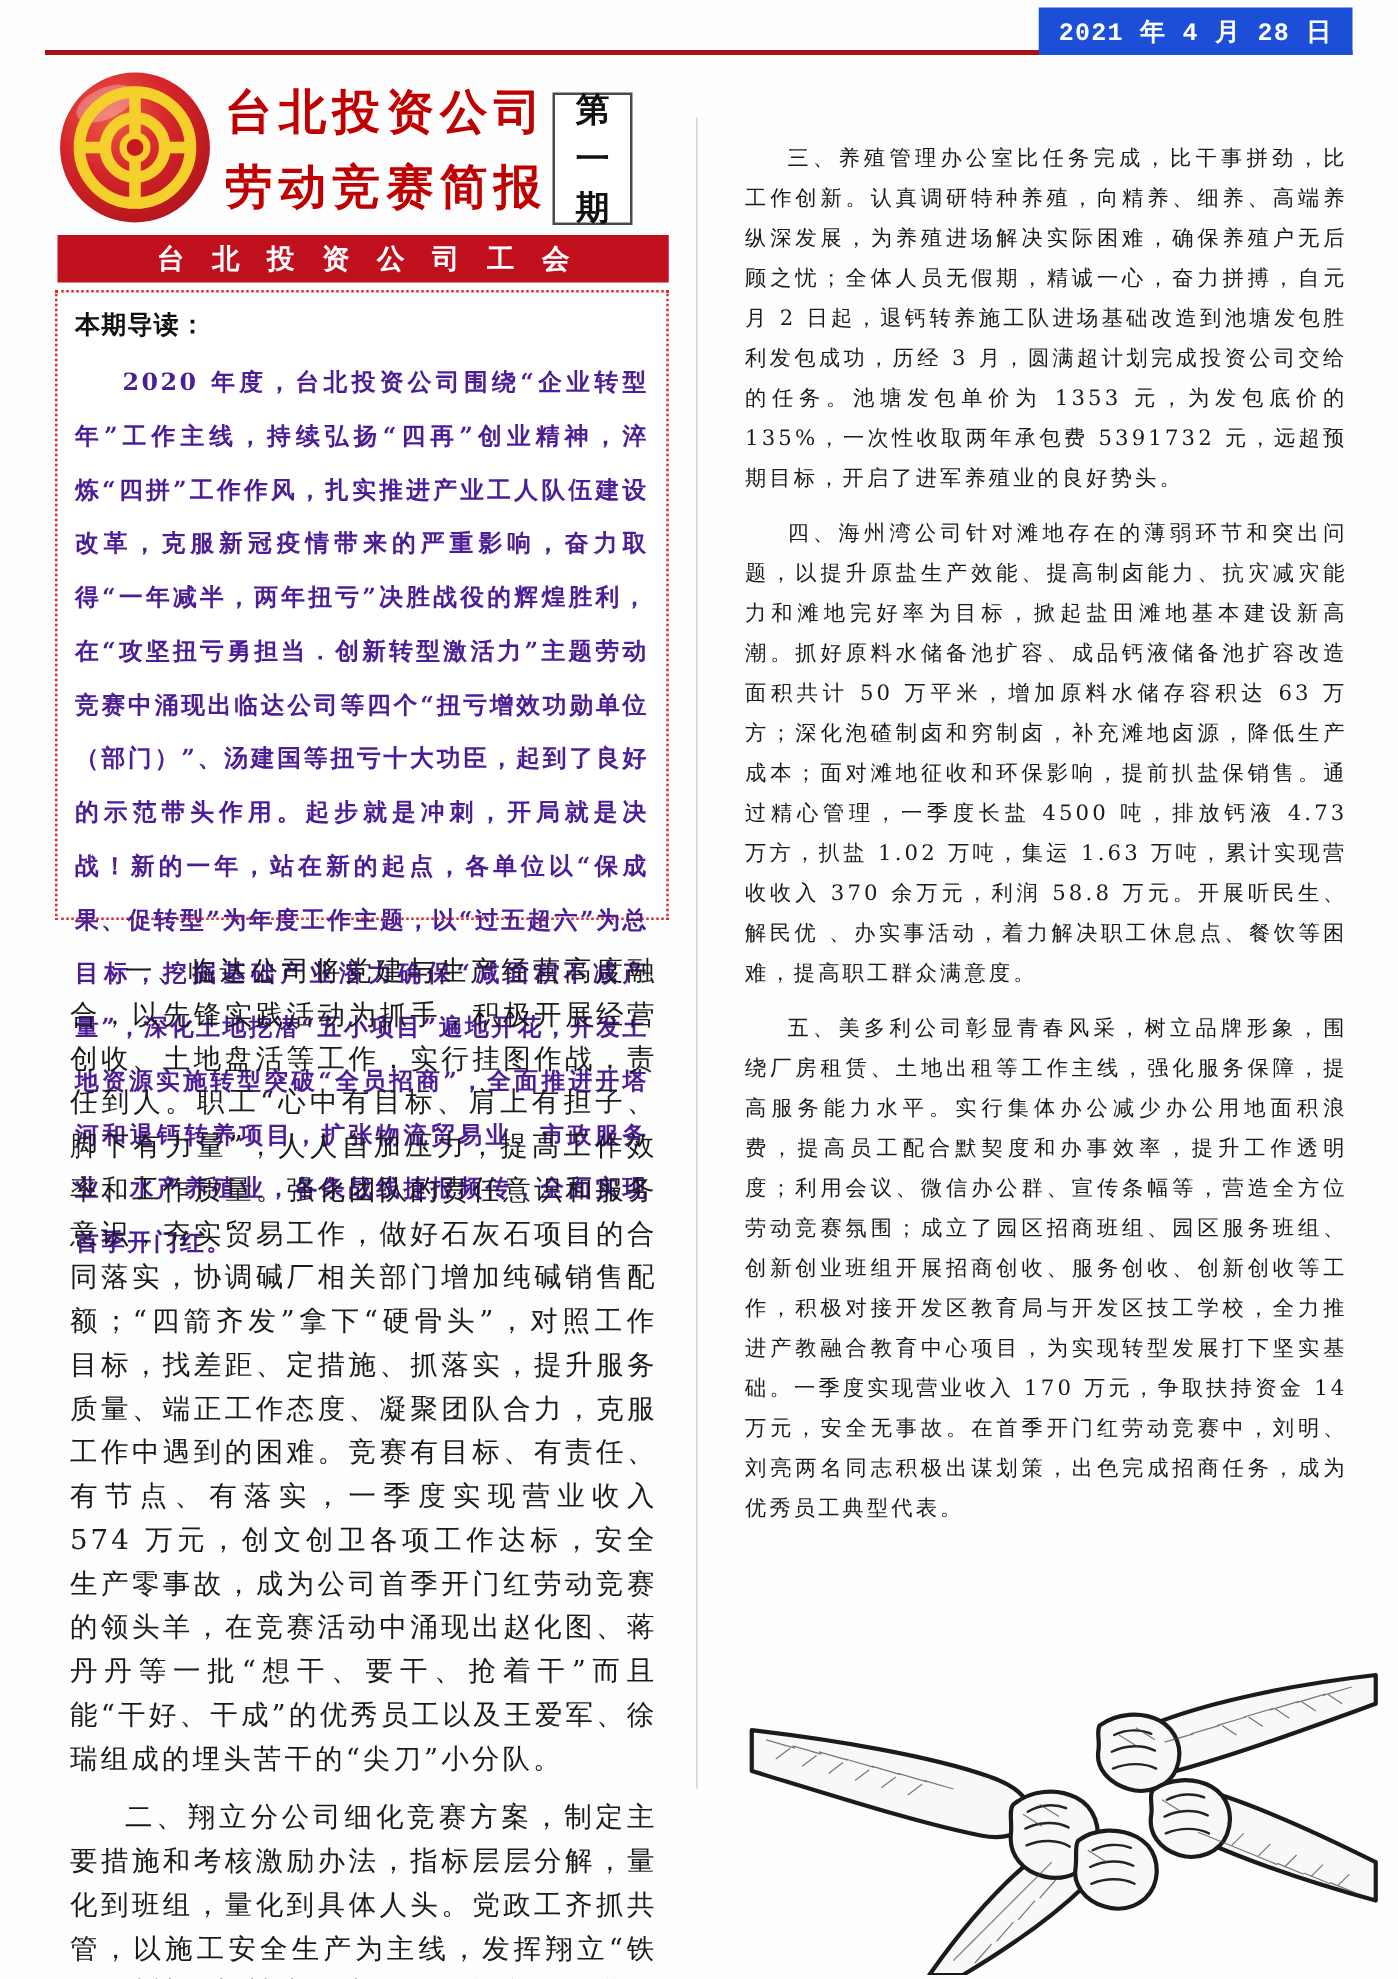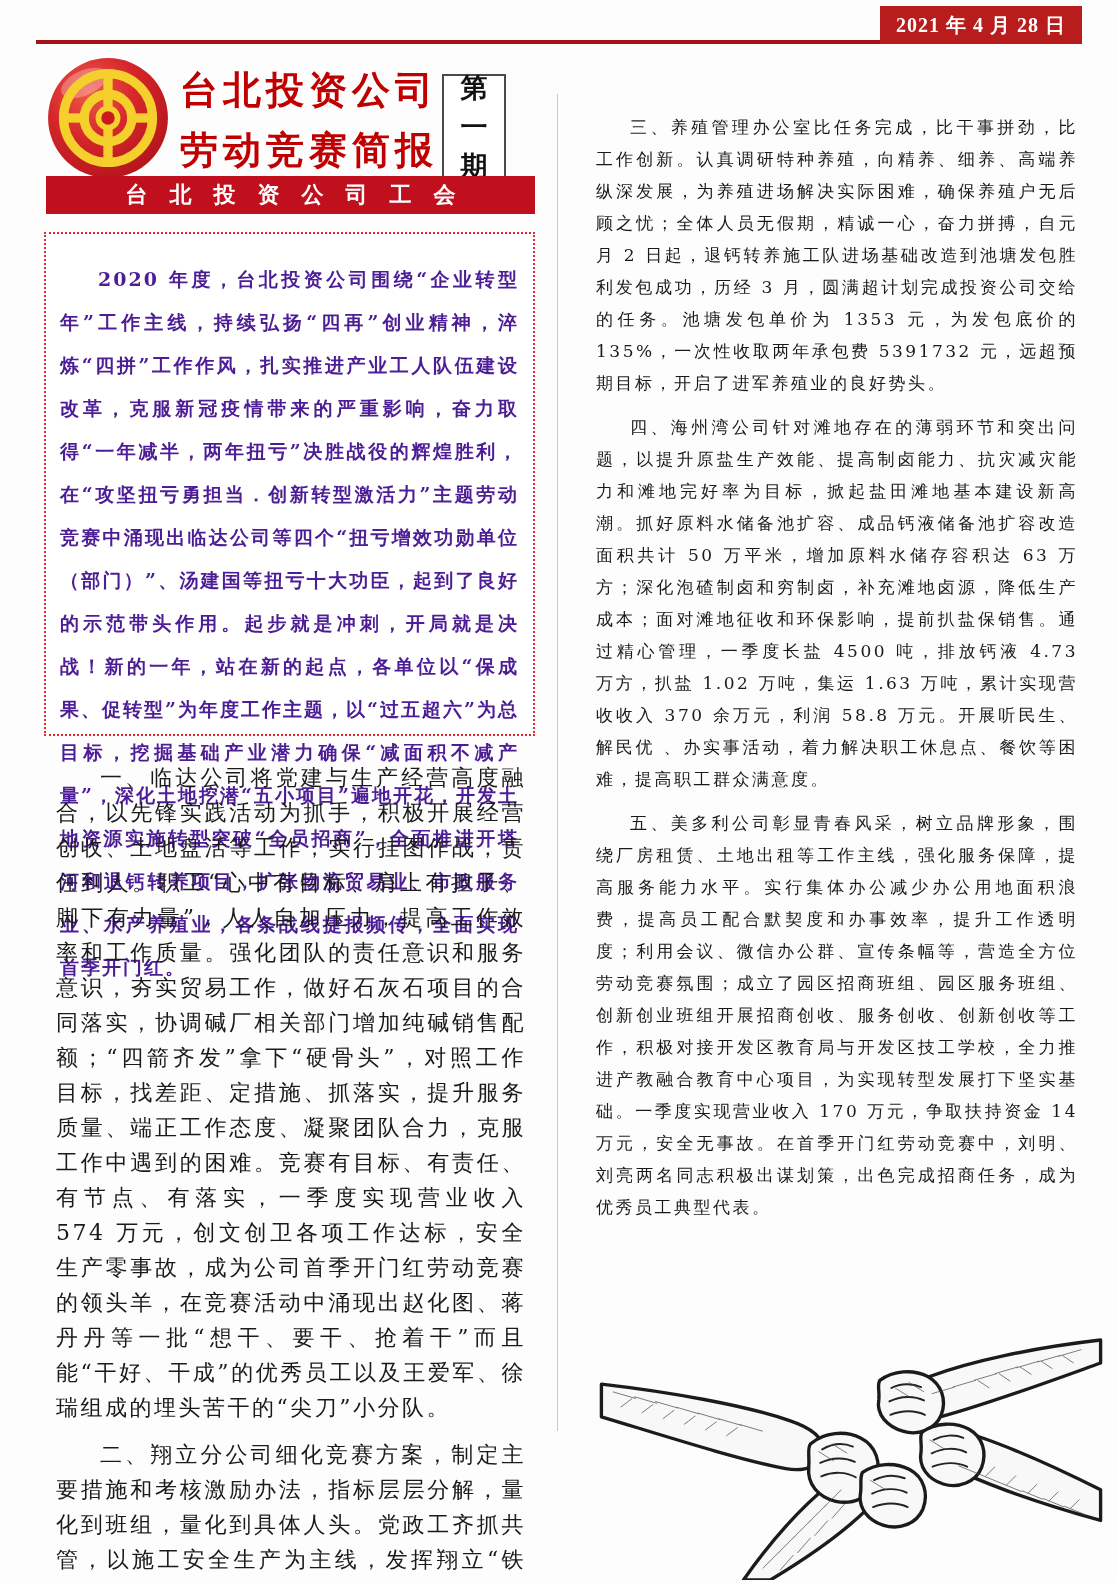--- a/index.html
+++ b/index.html
@@ -2,37 +2,37 @@
 <html><head>
 <meta charset="utf-8">
 <style>
   html,body{margin:0;padding:0;}
   body{
     width:1118px;height:1583px;position:relative;background:#fdfdfd;
     font-family:"DejaVu Serif", serif;color:#161616;overflow:hidden;
   }
   .top-rule{position:absolute;left:36px;top:40px;width:1046px;height:4px;background:#a51219;}
   .date-badge{
-    position:absolute;right:36px;top:6px;height:38px;background:#b91c1c;color:#fff;
+    position:absolute;right:36px;top:6px;height:38px;background:#1d4ed8;color:#fff;
     display:flex;align-items:center;padding:0 16px;
-    font-family:Liberation Serif, serif;font-weight:bold;font-size:20px;letter-spacing:1px;
+    font-family:Liberation Mono, monospace;font-weight:bold;font-size:20px;letter-spacing:1px;
   }
   .masthead{position:absolute;left:46px;top:56px;display:flex;align-items:flex-end;}
   .logo{width:124px;height:124px;flex:0 0 auto;}
   .title-block{
     margin-left:10px;color:#c00000;font-family:"Liberation Sans", sans-serif;font-weight:bold;
     font-size:38px;line-height:60px;letter-spacing:5px;white-space:nowrap;
   }
   .issue-box{
     width:60px;height:102px;border:2px solid #4a4a4a;background:#fff;margin-left:4px;
     display:flex;flex-direction:column;align-items:center;justify-content:center;gap:3px;
     font-family:"Liberation Sans", sans-serif;font-weight:bold;font-size:27px;color:#111;
   }
   .union-banner{
-    position:absolute;left:46px;top:176px;width:489px;height:38px;background:#c00f1d;color:#fff;
+    position:absolute;left:46px;top:188px;width:489px;height:38px;background:#c00f1d;color:#fff;
     font-family:"Liberation Sans", sans-serif;font-weight:bold;font-size:22px;
     letter-spacing:22px;padding-left:22px;box-sizing:border-box;
     display:flex;align-items:center;justify-content:center;
   }
   .intro-box{
     position:absolute;left:44px;top:232px;width:491px;height:504px;box-sizing:border-box;
     border:2px dotted #e02a2a;padding:12px 14px;background:#fff;
   }
   .intro-heading{font-size:20px;font-weight:bold;color:#111;letter-spacing:1px;}
   .intro-body{
@@ -88,20 +88,21 @@
     <span>一</span>
     <span>期</span>
   </div>
 </div>
 
 <div class="union-banner">
   <span>台北投资公司工会</span>
 </div>
 
 <div class="intro-box">
+  <div class="intro-heading">本期导读：</div>
   <div class="intro-body">2020 年度，台北投资公司围绕“企业转型年”工作主线，持续弘扬“四再”创业精神，淬炼“四拼”工作作风，扎实推进产业工人队伍建设改革，克服新冠疫情带来的严重影响，奋力取得“一年减半，两年扭亏”决胜战役的辉煌胜利，在“攻坚扭亏勇担当．创新转型激活力”主题劳动竞赛中涌现出临达公司等四个“扭亏增效功勋单位（部门）”、汤建国等扭亏十大功臣，起到了良好的示范带头作用。起步就是冲刺，开局就是决战！新的一年，站在新的起点，各单位以“保成果、促转型”为年度工作主题，以“过五超六”为总目标，挖掘基础产业潜力确保“减面积不减产量”，深化土地挖潜“五小项目”遍地开花，开发土地资源实施转型突破“全员招商”，全面推进开塔河和退钙转养项目，扩张物流贸易业、市政服务业、水产养殖业，各条战线捷报频传，全面实现首季开门红。</div>
 </div>
 
 <div class="col-divider"></div>
 
 <div class="col-left">
   <p>一、临达公司将党建与生产经营高度融合，以先锋实践活动为抓手，积极开展经营创收、土地盘活等工作，实行挂图作战，责任到人。职工“心中有目标、肩上有担子、脚下有力量”，人人自加压力，提高工作效率和工作质量。强化团队的责任意识和服务意识，夯实贸易工作，做好石灰石项目的合同落实，协调碱厂相关部门增加纯碱销售配额；“四箭齐发”拿下“硬骨头”，对照工作目标，找差距、定措施、抓落实，提升服务质量、端正工作态度、凝聚团队合力，克服工作中遇到的困难。竞赛有目标、有责任、有节点、有落实，一季度实现营业收入 574 万元，创文创卫各项工作达标，安全生产零事故，成为公司首季开门红劳动竞赛的领头羊，在竞赛活动中涌现出赵化图、蒋丹丹等一批“想干、要干、抢着干”而且能“干好、干成”的优秀员工以及王爱军、徐瑞组成的埋头苦干的“尖刀”小分队。</p>
   <p>二、翔立分公司细化竞赛方案，制定主要措施和考核激励办法，指标层层分解，量化到班组，量化到具体人头。党政工齐抓共管，以施工安全生产为主线，发挥翔立“铁军”精神，机械班组克服了天气多雨、道路泥泞不畅通等状况，抢抓天时努力运输过河原盐；钙液输送班组克服卤源紧张、钙液管道老化等状况，保证工期和竞赛指标的完成。一季度完成承接工程 570 万元，原盐驳运 3.5 万吨，钙液销售 5.07 万方，挖潜增效收储钙液 9000 方，创收 25 万元，五小项目及房屋租金收取合计 16.3 万。翔立分公司成为擂台赛临达公司的强劲对手，还涌现了赵士柱、汪永柱、程辉、朱文江等典型人物。</p>
 </div>
 

